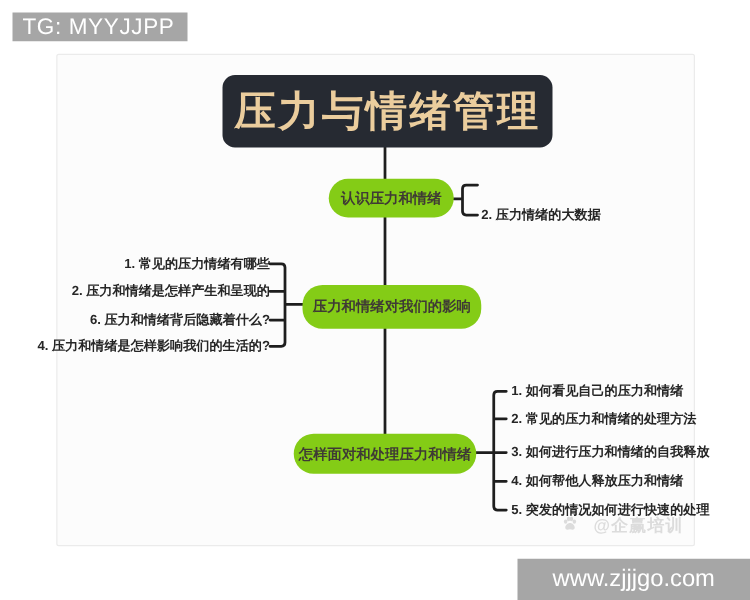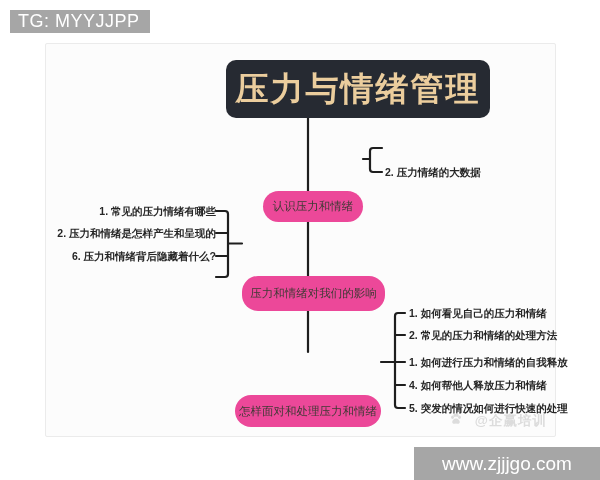--- a/index.html
+++ b/index.html
@@ -6,23 +6,23 @@
   body{font-family:"Liberation Sans","DejaVu Sans",sans-serif;}
   .page{position:relative;width:600px;height:480px;background:#ffffff;overflow:hidden;}
   .card{position:absolute;left:45px;top:43px;width:509px;height:392px;
         background:#fcfcfc;border:1px solid #ebebeb;border-radius:2px;}
   svg.connectors{position:absolute;left:0;top:0;width:600px;height:480px;pointer-events:none;}
   .tg-badge{position:absolute;left:10px;top:10px;width:140px;height:23px;background:#a6a6a6;
         color:#ffffff;font-size:18px;display:flex;align-items:center;padding-left:8px;
         box-sizing:border-box;letter-spacing:.5px;}
   .title-box{position:absolute;left:178px;top:60px;width:264px;height:58px;background:#262a32;
         border-radius:10px;display:flex;align-items:center;justify-content:center;
-        color:#ebcd9d;font-size:33px;font-weight:600;letter-spacing:2px;margin-left:48px;}
-  .pill{position:absolute;background:#ec4899;border-radius:16px;display:flex;align-items:center;
-        justify-content:center;color:#3f3a35;font-size:11.5px;font-weight:400;white-space:nowrap;margin-top:48px;}
+        color:#ebcd9d;font-size:33px;font-weight:600;letter-spacing:2px;}
+  .pill{position:absolute;background:#84cc16;border-radius:16px;display:flex;align-items:center;
+        justify-content:center;color:#3f3a35;font-size:11.5px;font-weight:700;white-space:nowrap;}
   .pill1{left:263px;top:143px;width:100px;height:31px;}
   .pill2{left:242px;top:228px;width:143px;height:35px;}
   .pill3{left:235px;top:347px;width:146px;height:32px;}
   .leaf{position:absolute;font-size:10.5px;line-height:14px;font-weight:600;color:#262626;
         white-space:nowrap;}
   .leaf.right-align{text-align:right;}
   .watermark{position:absolute;right:53px;top:412px;font-size:13.5px;font-weight:bold;
         color:#dcdcdc;letter-spacing:1px;display:flex;align-items:flex-start;gap:12px;}
   .watermark svg{display:block;}
   .site-banner{position:absolute;right:0;bottom:0;width:186px;height:33px;background:#a6a6a6;
@@ -49,24 +49,25 @@
 
   <div class="pill pill1">认识压力和情绪</div>
   <div class="pill pill2">压力和情绪对我们的影响</div>
   <div class="pill pill3">怎样面对和处理压力和情绪</div>
 
   <div class="leaf" style="left:385px;top:165px">2. 压力情绪的大数据</div>
 
   <div class="leaf right-align" style="right:384px;top:204px">1. 常见的压力情绪有哪些</div>
   <div class="leaf right-align" style="right:384px;top:226px">2. 压力和情绪是怎样产生和呈现的</div>
   <div class="leaf right-align" style="right:384px;top:249px">6. 压力和情绪背后隐藏着什么?</div>
+  <div class="leaf right-align" style="right:384px;top:270px">4. 压力和情绪是怎样影响我们的生活的?</div>
 
   <div class="leaf" style="left:409px;top:306px">1. 如何看见自己的压力和情绪</div>
   <div class="leaf" style="left:409px;top:328px">2. 常见的压力和情绪的处理方法</div>
-  <div class="leaf" style="left:409px;top:355px">1. 如何进行压力和情绪的自我释放</div>
+  <div class="leaf" style="left:409px;top:355px">3. 如何进行压力和情绪的自我释放</div>
   <div class="leaf" style="left:409px;top:378px">4. 如何帮他人释放压力和情绪</div>
   <div class="leaf" style="left:409px;top:401px">5. 突发的情况如何进行快速的处理</div>
 
   <div class="watermark">
     <svg width="14" height="14" viewBox="0 0 24 24">
       <g fill="#dcdcdc">
         <ellipse cx="6" cy="9" rx="2.4" ry="3"></ellipse>
         <ellipse cx="18" cy="9" rx="2.4" ry="3"></ellipse>
         <ellipse cx="10" cy="5.5" rx="2.4" ry="3"></ellipse>
         <ellipse cx="14" cy="5.5" rx="2.4" ry="3"></ellipse>

